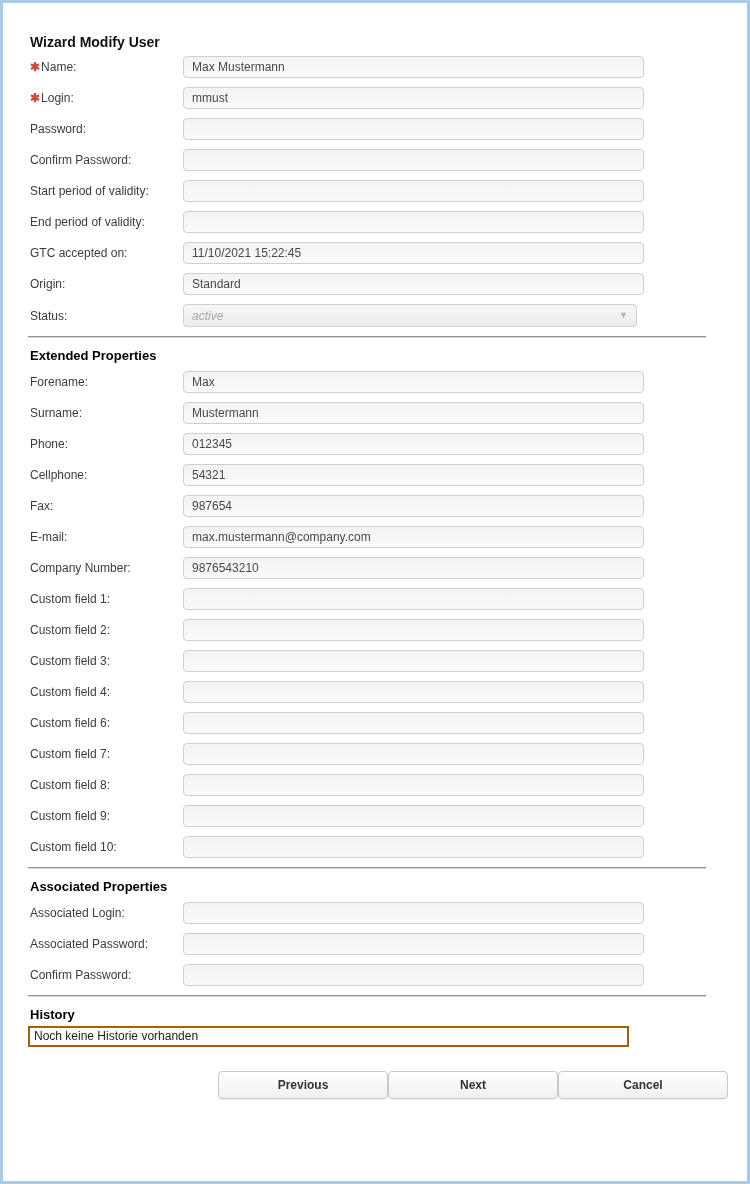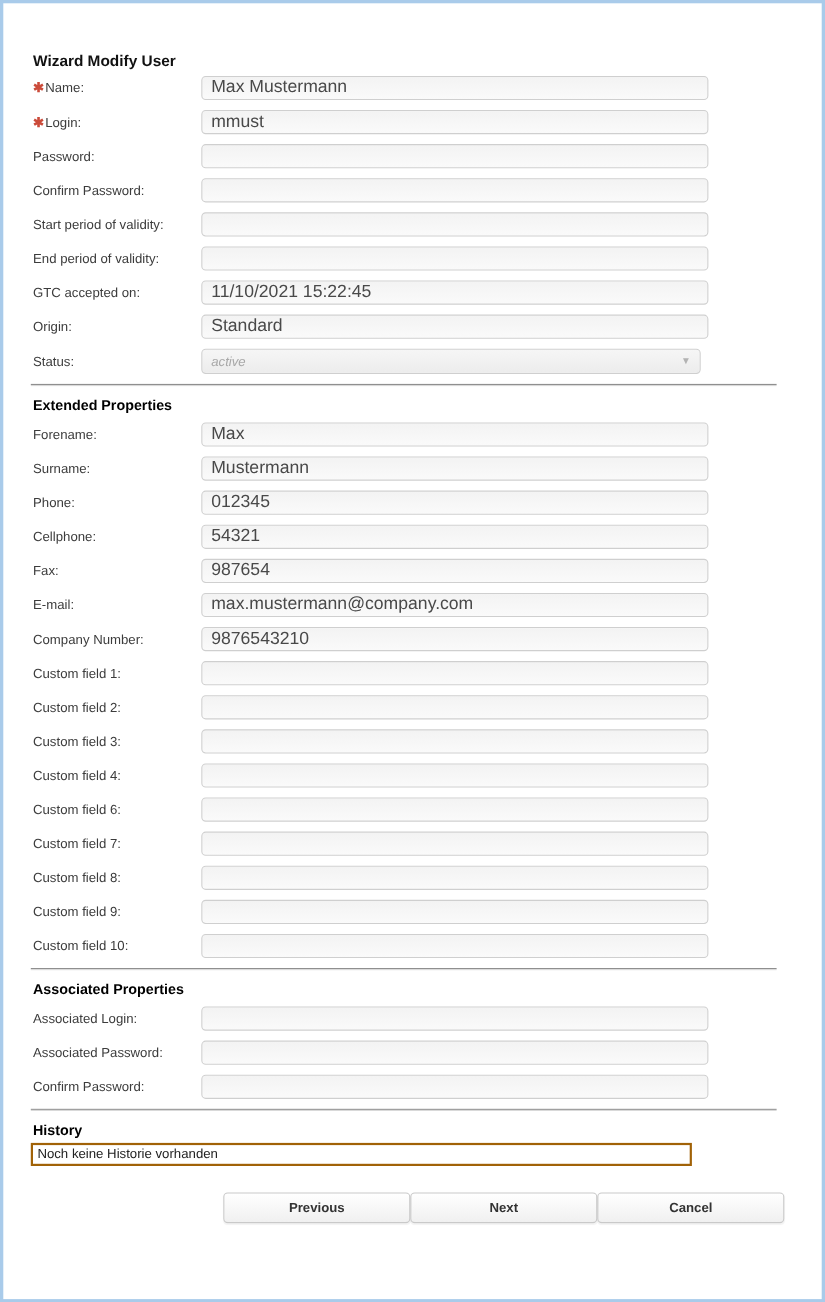--- a/index.html
+++ b/index.html
@@ -6,42 +6,42 @@
   body {
     width: 750px; height: 1184px;
     box-sizing: border-box;
     background: #ffffff;
     border: 3px solid #a9cbea;
     font-family: "Liberation Sans", sans-serif;
     overflow: hidden;
   }
   .content { padding: 31px 27px 0 27px; }
 
-  h1.page-title   { font-size: 14px; line-height: 16px; font-weight: bold; color: #111; margin: 13px 0 6px 0; }
+  h1.page-title   { font-size: 14px; line-height: 16px; font-weight: bold; color: #111; margin: 0 0 6px 0; }
   h2.page-subtitle{ font-size: 14px; line-height: 16px; font-weight: bold; color: #111; margin: 0 0 17px 0; }
 
   h3.section-heading { font-size: 13px; line-height: 14px; font-weight: bold; color: #000; margin: 11px 0 8px 0; }
 
   hr.section-divider {
     border: none; height: 0;
     border-top: 1px solid #8f8f8f;
     border-bottom: 1px solid #d9d9d9;
     width: 678px; margin: 4px 0 2px -2px;
   }
 
   .field-row { display: flex; align-items: center; margin-bottom: 9px; min-height: 22px; }
   .field-label-cell { width: 153px; flex: 0 0 153px; font-size: 12px; color: #3c3c3c; }
   .req { color: #cb4b3a; font-size: 12px; font-weight: bold; margin-right: 1px; }
 
   .text-input {
     width: 443px; height: 20px; padding: 0 8px;
     border: 1px solid #cfcfcf; border-radius: 4px;
     background: linear-gradient(180deg, #f3f3f3 0%, #fafafa 100%);
     font-family: "Liberation Sans", sans-serif;
-    font-size: 16px; color: #494949;
+    font-size: 12px; color: #494949;
     outline: none;
   }
 
   .select {
     width: 436px; height: 21px; padding: 0 8px;
     border: 1px solid #cfcfcf; border-radius: 4px;
     background: linear-gradient(180deg, #f6f6f6 0%, #ececec 100%);
     display: flex; align-items: center; justify-content: space-between;
     font-size: 12px; color: #a8a8a8; font-style: italic;
   }
@@ -53,21 +53,21 @@
     width: 601px; height: 21px;
     margin-left: -2px;
     border: 2px solid #a16207;
     background: #ffffff;
     font-size: 12px; color: #222;
     padding: 1px 4px;
     line-height: 15px;
     overflow: hidden;
   }
 
-  .button-row { display: flex; width: 540px; margin: 24px 0 0 173px; justify-content: flex-start; border-radius: 11px; }
+  .button-row { display: flex; width: 540px; margin: 24px 0 0 173px; justify-content: center; border-radius: 11px; }
   .btn {
     width: 170px; height: 28px;
     border: 1px solid #c9c9c9; border-radius: 4px;
     background: linear-gradient(180deg, #ffffff 0%, #f0f0f0 100%);
     font-family: "Liberation Sans", sans-serif;
     font-size: 12px; font-weight: bold; color: #333;
     box-shadow: 0 1px 1px rgba(0,0,0,0.05);
     cursor: pointer;
   }
 </style>

